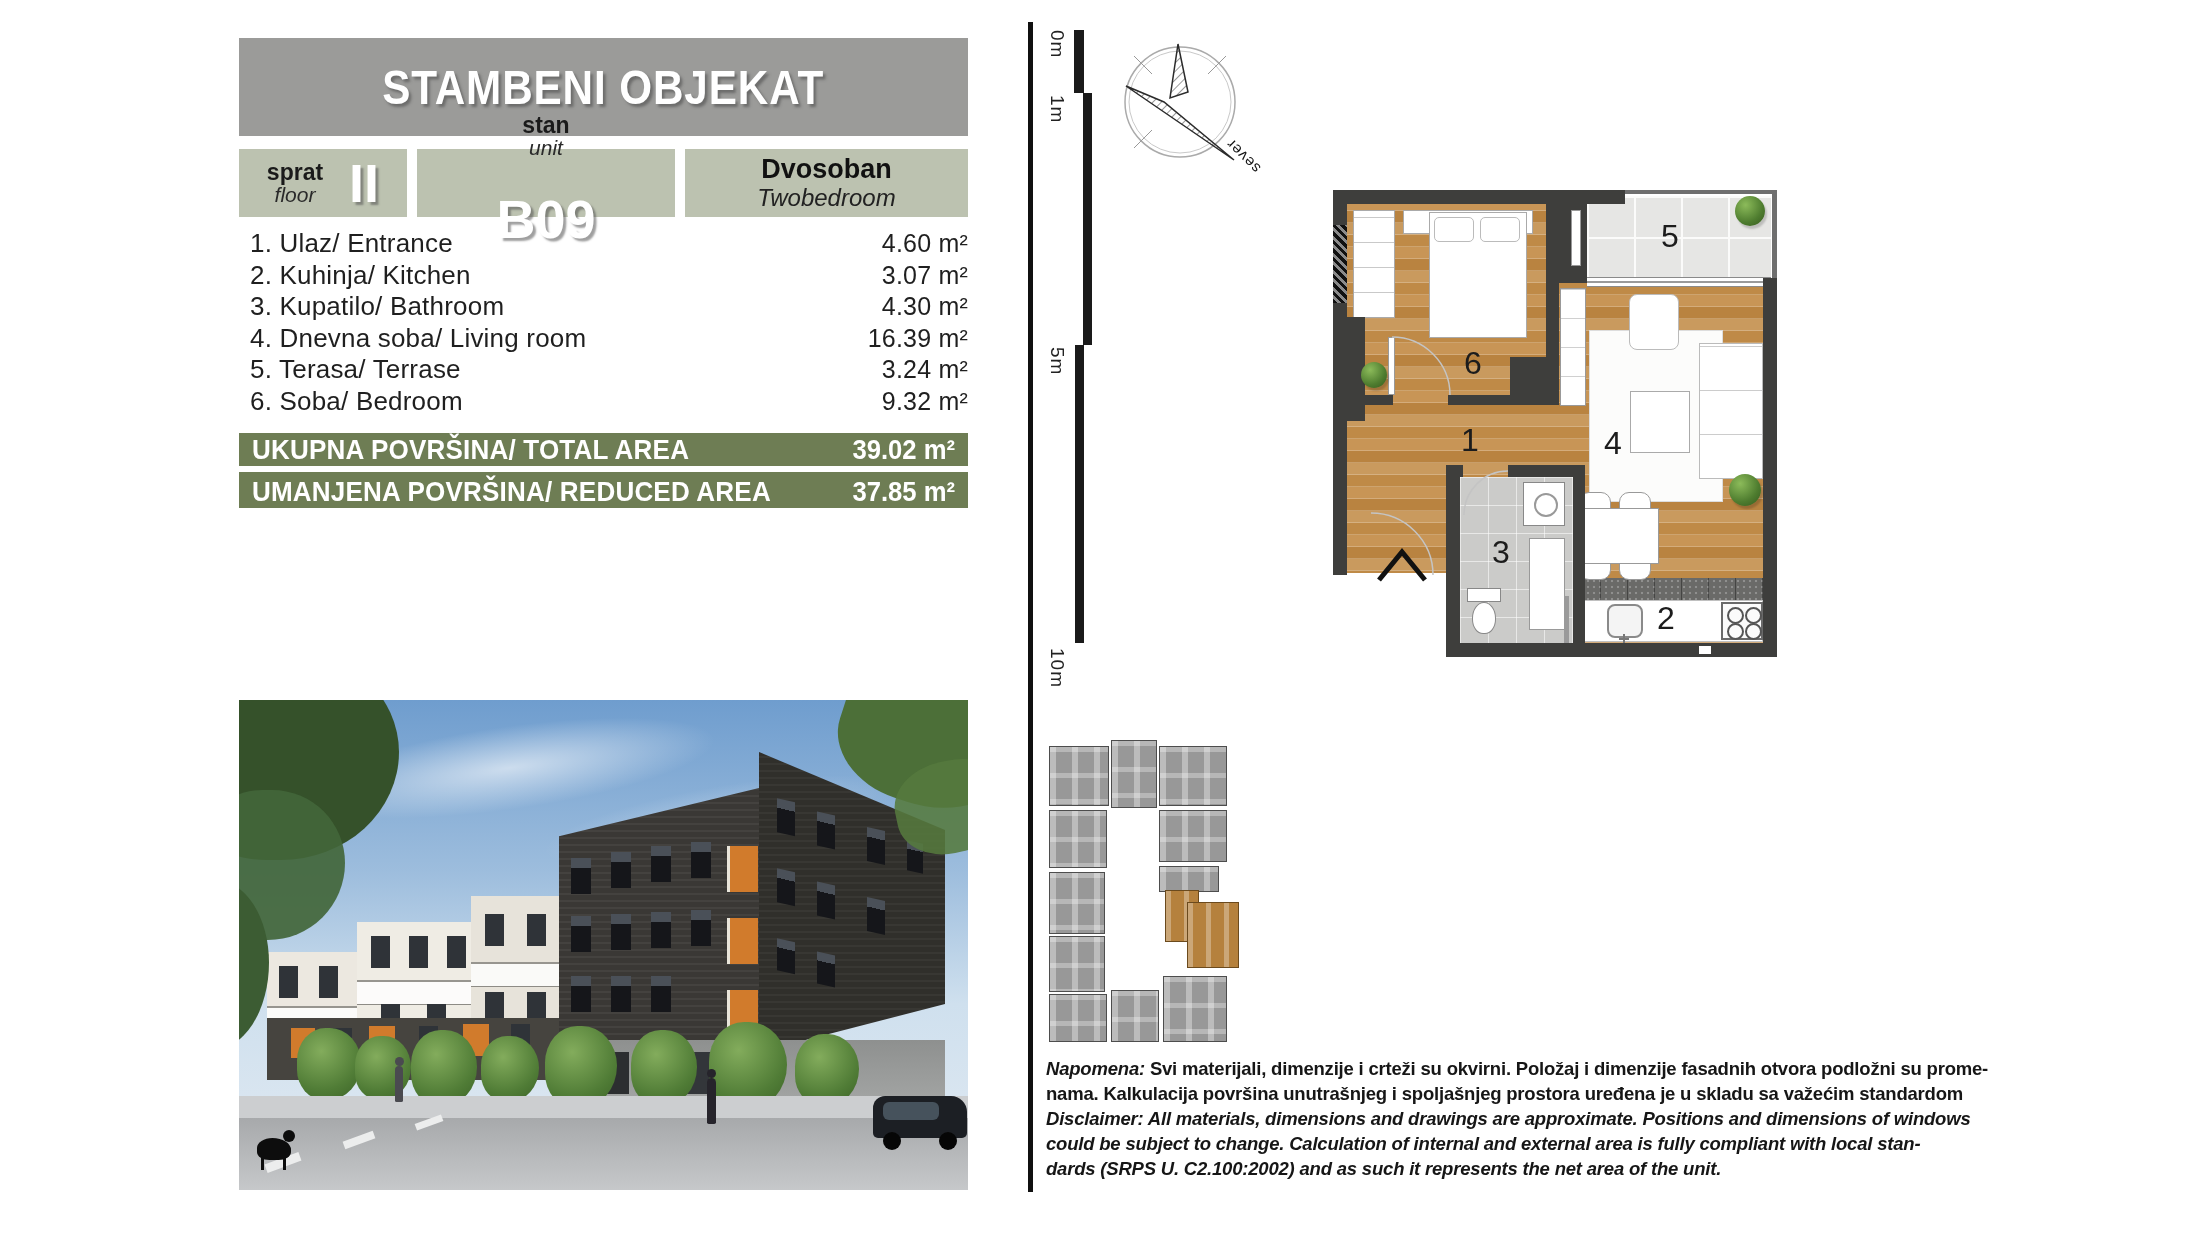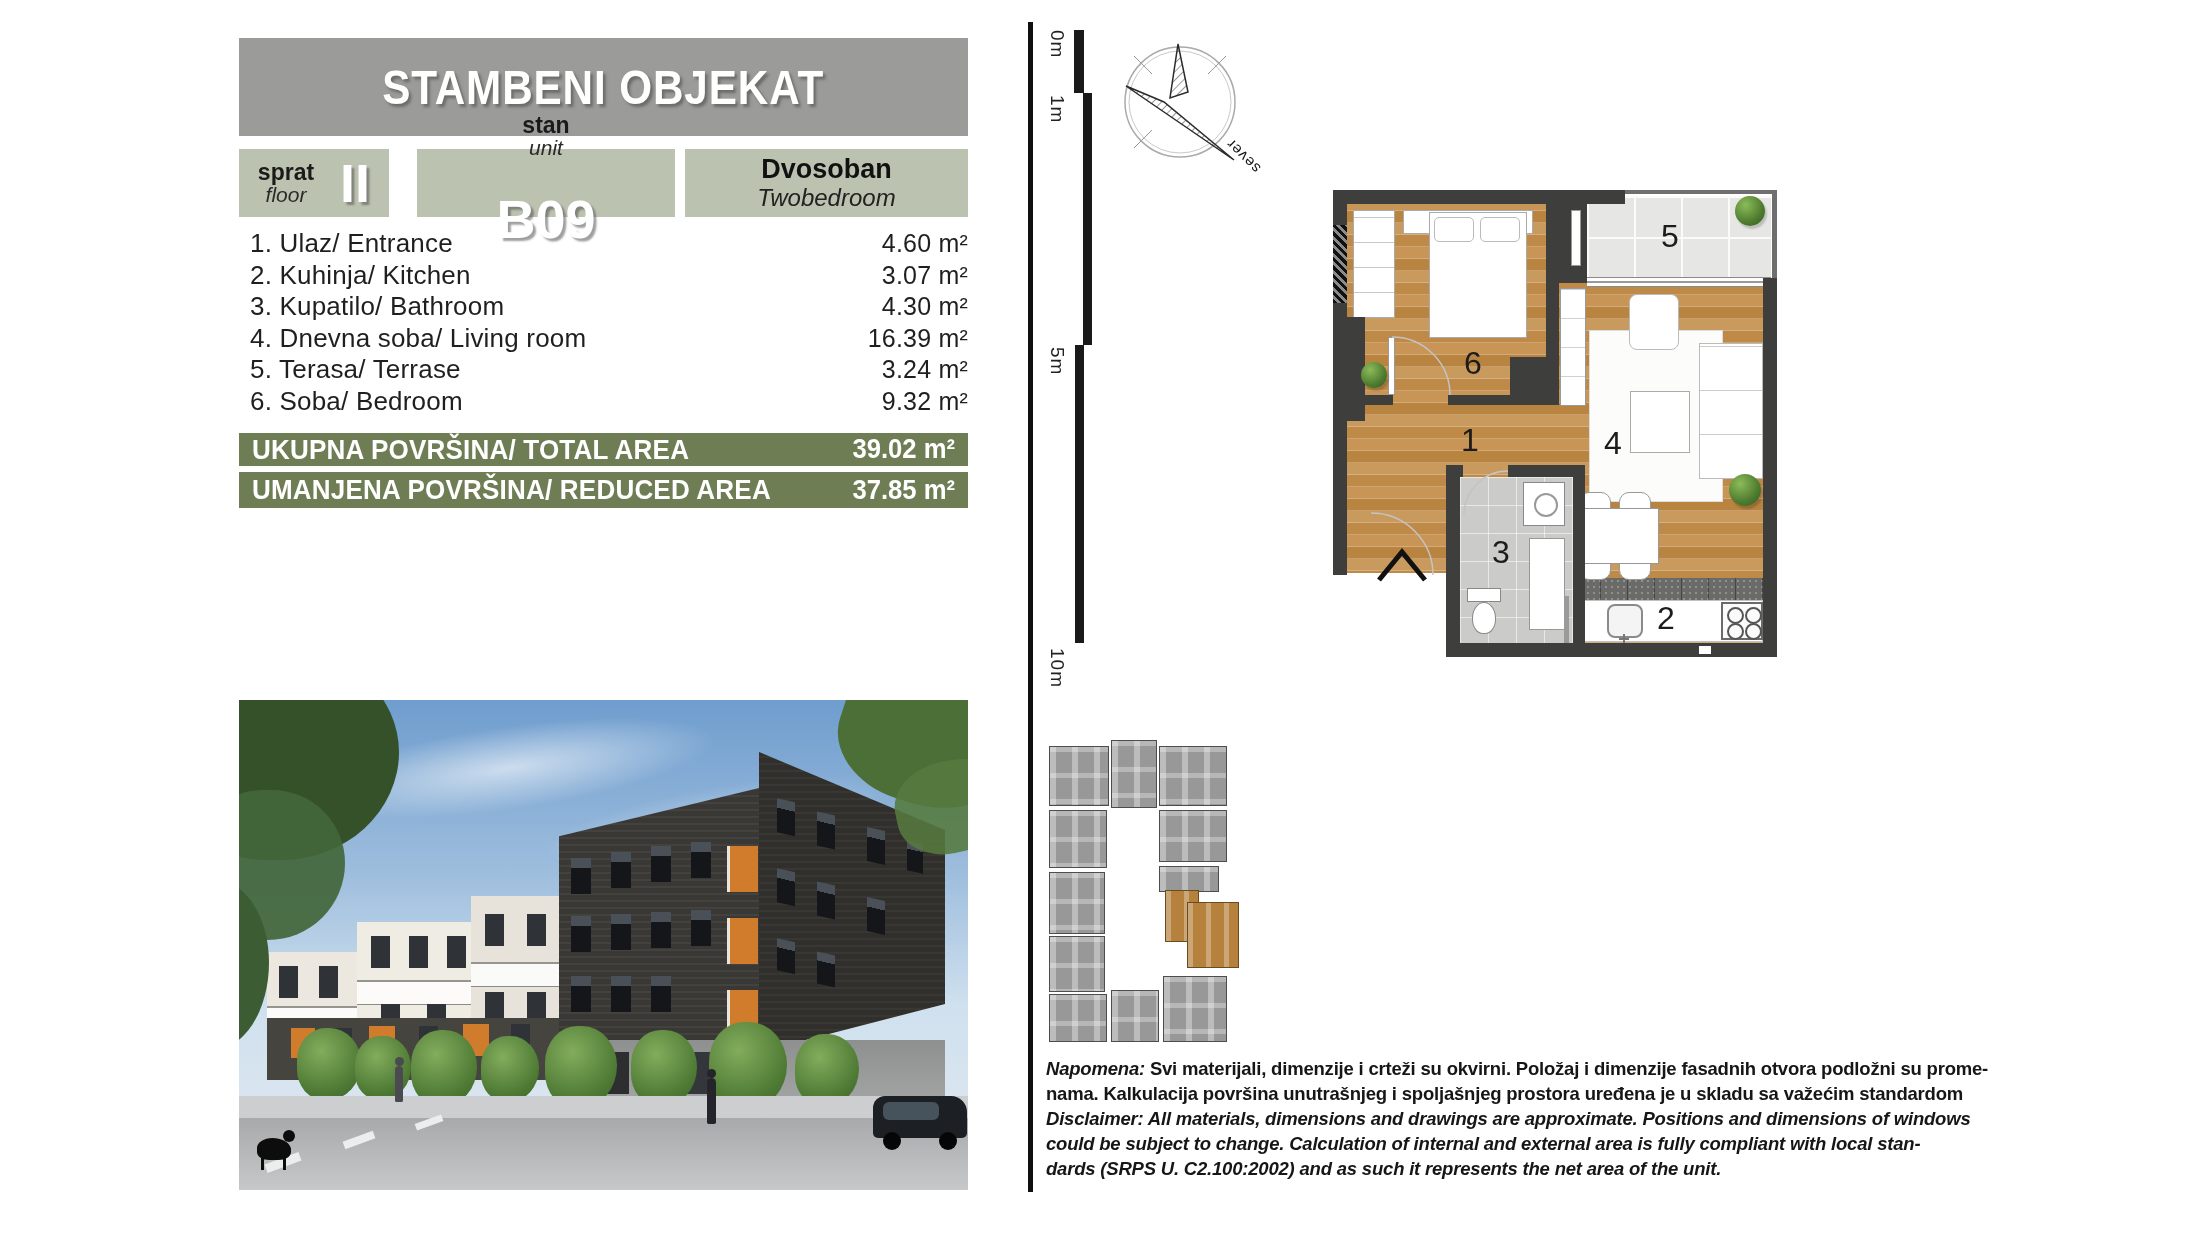--- a/index.html
+++ b/index.html
@@ -17,21 +17,21 @@
   .lbl-en{font-size:21px;font-style:italic;color:#2a2a2a;}
   .big-val{font-size:54px;font-weight:bold;color:#fff;text-shadow:3px 3px 2px rgba(80,80,80,.55);line-height:68px;}
   .type-box{flex-direction:column;gap:0;}
   .type-sr{font-size:27px;font-weight:bold;color:#111;line-height:1.1;}
   .type-en{font-size:24px;font-style:italic;color:#222;line-height:1.1;}
 
   .roomlist{left:250px;top:228px;width:718px;}
   .room-row{display:flex;justify-content:space-between;align-items:baseline;height:31.5px;font-size:26px;color:#1f1f1f;letter-spacing:.2px;}
   .room-area{font-size:25px;}
 
-  .bar{left:239px;width:729px;background:#6e7d54;display:flex;align-items:center;justify-content:space-between;padding:0 13px;box-sizing:border-box;color:#fff;}
+  .bar{left:239px;width:729px;background:#6e7d54;display:flex;align-items:flex-end;justify-content:space-between;padding:0 13px;box-sizing:border-box;color:#fff;}
   .bar-label{font-size:28px;font-weight:bold;display:inline-block;transform:scaleX(.93);transform-origin:left center;white-space:nowrap;letter-spacing:.2px;}
   .bar-value{font-size:27px;font-weight:bold;display:inline-block;transform:scaleX(.95);transform-origin:right center;}
 
   
   .photo{left:239px;top:700px;width:729px;height:490px;overflow:hidden;
          background:linear-gradient(180deg,#6f9dce 0%,#9dbddd 35%,#cfe0ee 62%,#e2eaf2 100%);}
   .cloud{background:radial-gradient(ellipse at center,rgba(255,255,255,.6),rgba(255,255,255,0) 70%);}
   .foliage{border-radius:48% 52% 55% 45%;}
   .wb{background:#ece8e0;}
   .wb-balc{position:absolute;left:0;width:100%;height:22px;background:rgba(255,255,255,.8);border-top:2px solid #97958f;border-bottom:1px solid #8d8b85;}
@@ -96,21 +96,21 @@
 </style>
 </head>
 <body>
 
 <div class="canvas">
 
   <div class="abs hdr">
     <span class="hdr-title">STAMBENI OBJEKAT</span>
   </div>
 
-  <div class="abs ibox" style="left:239px;width:150px;">
+  <div class="abs ibox" style="left:239px;width:168px;">
     <span class="lbls">
       <span class="lbl-sr" style="display:block;">sprat</span>
       <span class="lbl-en" style="display:block;">floor</span>
     </span>
     <span class="big-val">II</span>
   </div>
 
   <div class="abs ibox" style="left:417px;width:258px;flex-direction:column;">
     <span class="lbls">
       <span class="lbl-sr" style="display:block;">stan</span>

